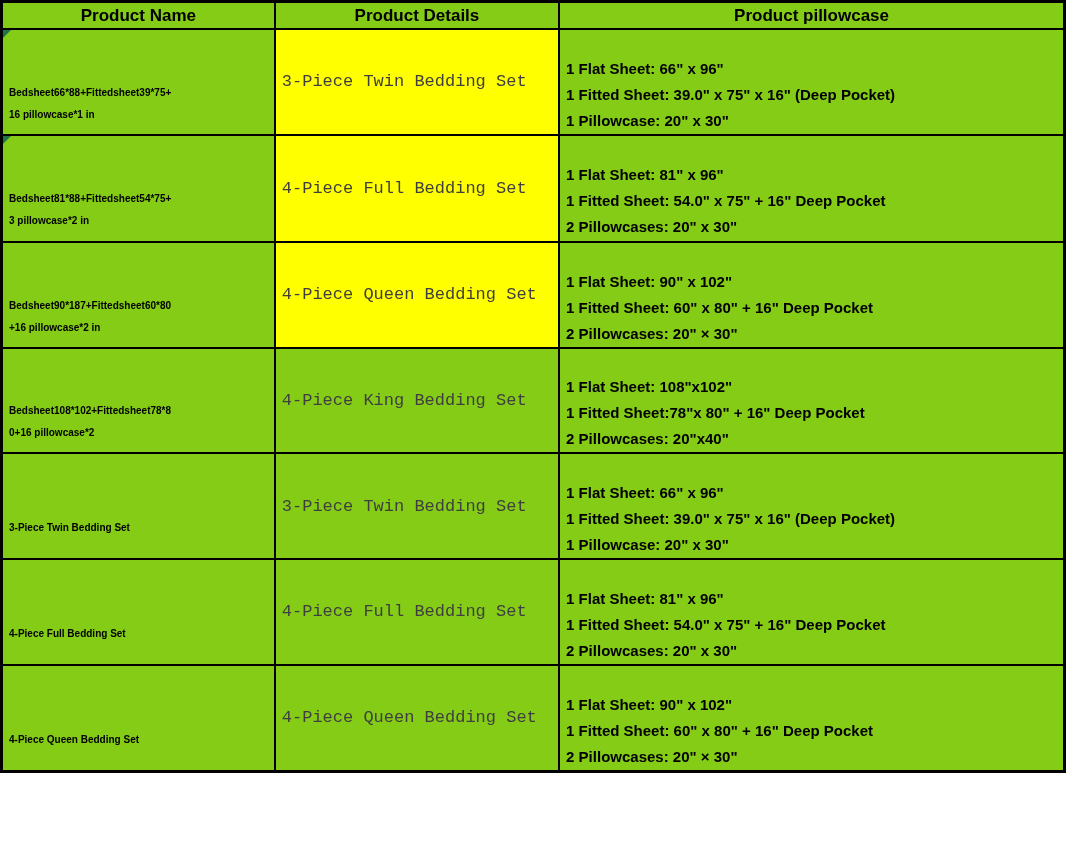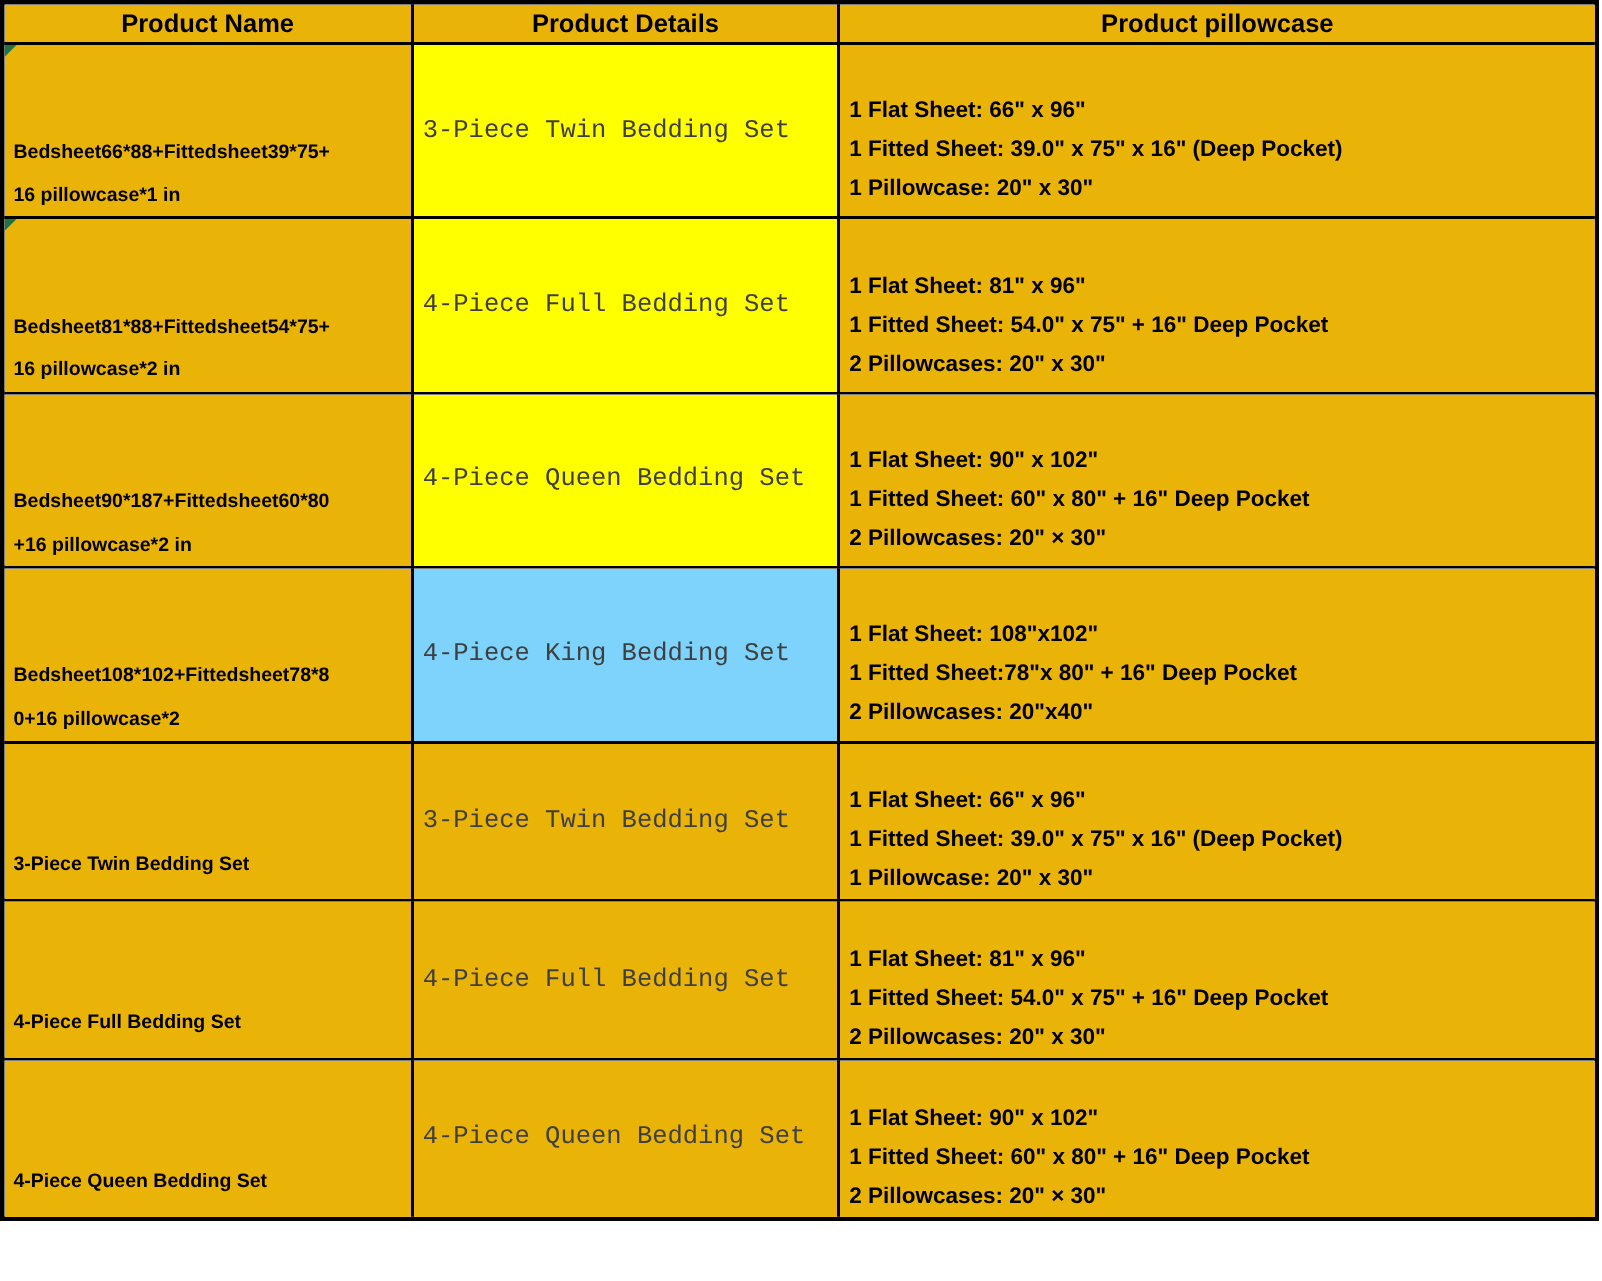--- a/index.html
+++ b/index.html
@@ -8,34 +8,34 @@
     border-collapse:collapse;
     table-layout:fixed;
     width:1066px;
     margin:0;
   }
   table.sheet td,table.sheet th{
     border:2px solid #000000;
     padding:0 6px;
     vertical-align:middle;
     overflow:hidden;
-    background:#eab308;
+    background:#84cc16;
     position:relative;
   }
   table.sheet{border:3px solid #000000;}
   tr.header-row th{
     height:25px;
     font-size:17px;
     font-weight:bold;
     color:#000000;
     text-align:center;
     white-space:nowrap;
   }
   td.name-cell{
-    font-size:13px;
+    font-size:10px;
     font-weight:bold;
     color:#000000;
     line-height:2.2;
     white-space:pre-line;
     text-align:left;
   }
   td.details-cell{
     font-family:"Liberation Mono","DejaVu Sans Mono",monospace;
     font-size:17px;
     font-weight:normal;
@@ -90,21 +90,21 @@
       <span class="dims-text">1 Flat Sheet: 66" x 96"
 1 Fitted Sheet: 39.0" x 75" x 16" (Deep Pocket)
 1 Pillowcase: 20" x 30"</span>
     </td>
   </tr>
 
   <tr style="height: 107px;">
     <td class="name-cell">
       <span class="corner-mark" style="border-top-color: rgb(33, 115, 70);"></span>
       <span class="name-text">Bedsheet81*88+Fittedsheet54*75+
-16 pillowcase*2 in</span>
+3 pillowcase*2 in</span>
     </td>
     <td class="details-cell highlight" style="background: rgb(255, 255, 0);">
       <span class="details-text">4-Piece Full Bedding Set</span>
     </td>
     <td class="dims-cell">
       <span class="dims-text">1 Flat Sheet: 81" x 96"
 1 Fitted Sheet: 54.0" x 75" + 16" Deep Pocket
 2 Pillowcases: 20" x 30"</span>
     </td>
   </tr>
@@ -124,21 +124,21 @@
 2 Pillowcases: 20" × 30"</span>
     </td>
   </tr>
 
   <tr style="height: 103px;">
     <td class="name-cell">
       
       <span class="name-text">Bedsheet108*102+Fittedsheet78*8
 0+16 pillowcase*2</span>
     </td>
-    <td class="details-cell highlight" style="background: #7dd3fc; margin-top: 39px;">
+    <td class="details-cell highlight" style="background: #84cc16; margin-top: 39px;">
       <span class="details-text">4-Piece King Bedding Set</span>
     </td>
     <td class="dims-cell">
       <span class="dims-text">1 Flat Sheet: 108"x102"
 1 Fitted Sheet:78"x 80" + 16" Deep Pocket
 2 Pillowcases: 20"x40"</span>
     </td>
   </tr>
 
   <tr style="height: 102px;">

